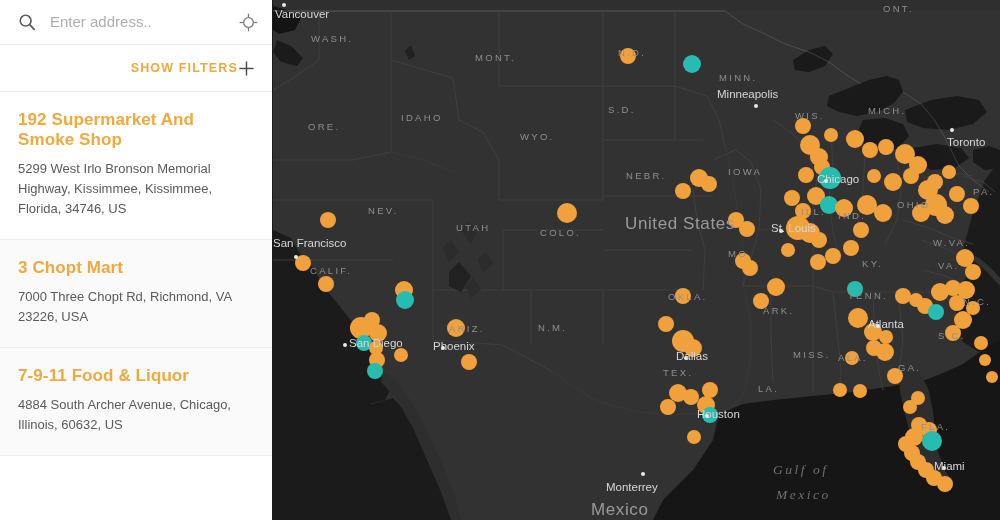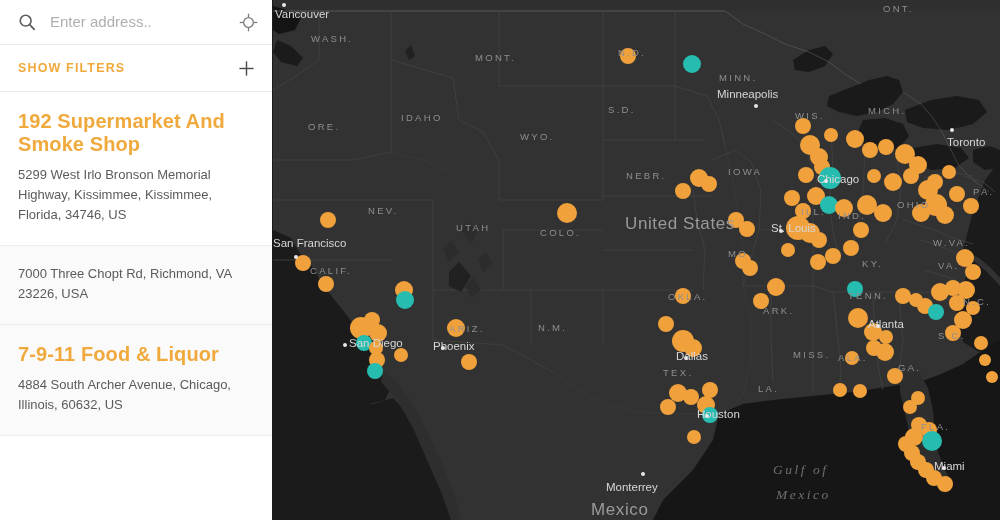--- a/index.html
+++ b/index.html
@@ -35,21 +35,21 @@
     font-size: 14px;
     color: #3b3b3b;
     padding-left: 14px;
     background: transparent;
   }
   .search-input::placeholder { color: #b0aeae; font-size: 15px; }
   .locate-icon { width: 19px; height: 19px; flex: 0 0 19px; margin-left: 8px; display:block; }
 
   .filters-row {
     height: 47px;
-    display: flex; align-items: center; justify-content: space-between;
+    display: flex; align-items: center; justify-content: flex-end;
     padding: 0 17px 0 18px;
     border-bottom: 1px solid #eceaea;
     background: #fff;
     cursor: pointer;
   }
   .filters-label {
     color: #f0a93c;
     font-size: 12.5px;
     font-weight: bold;
     letter-spacing: 1.15px;
@@ -58,21 +58,21 @@
 
   .results { background: #fff; }
   .result-item {
     padding: 18px 18px 20px 18px;
     border-bottom: 1px solid #ededed;
     cursor: pointer;
   }
   .result-item.alt { background: #fafafa; }
   .result-title {
     color: #f0a93c;
-    font-size: 20px;
+    font-size: 17px;
     font-weight: bold;
     margin-bottom: 9px;
     letter-spacing: 0.1px;
   }
   .result-addr {
     color: #5b5b5b;
     font-size: 13px;
     line-height: 20px;
   }
 
@@ -164,20 +164,21 @@
         </svg>
       </span>
     </div>
 
     <div class="results">
       <div class="result-item">
         <div class="result-title">192 Supermarket And Smoke Shop</div>
         <div class="result-addr">5299 West Irlo Bronson Memorial Highway, Kissimmee, Kissimmee, Florida, 34746, US</div>
       </div>
       <div class="result-item alt">
+        <div class="result-title">3 Chopt Mart</div>
         <div class="result-addr">7000 Three Chopt Rd, Richmond, VA 23226, USA</div>
       </div>
       <div class="result-item alt">
         <div class="result-title">7-9-11 Food &amp; Liquor</div>
         <div class="result-addr">4884 South Archer Avenue, Chicago, Illinois, 60632, US</div>
       </div>
     </div>
   </aside>
 
   <div class="map">

